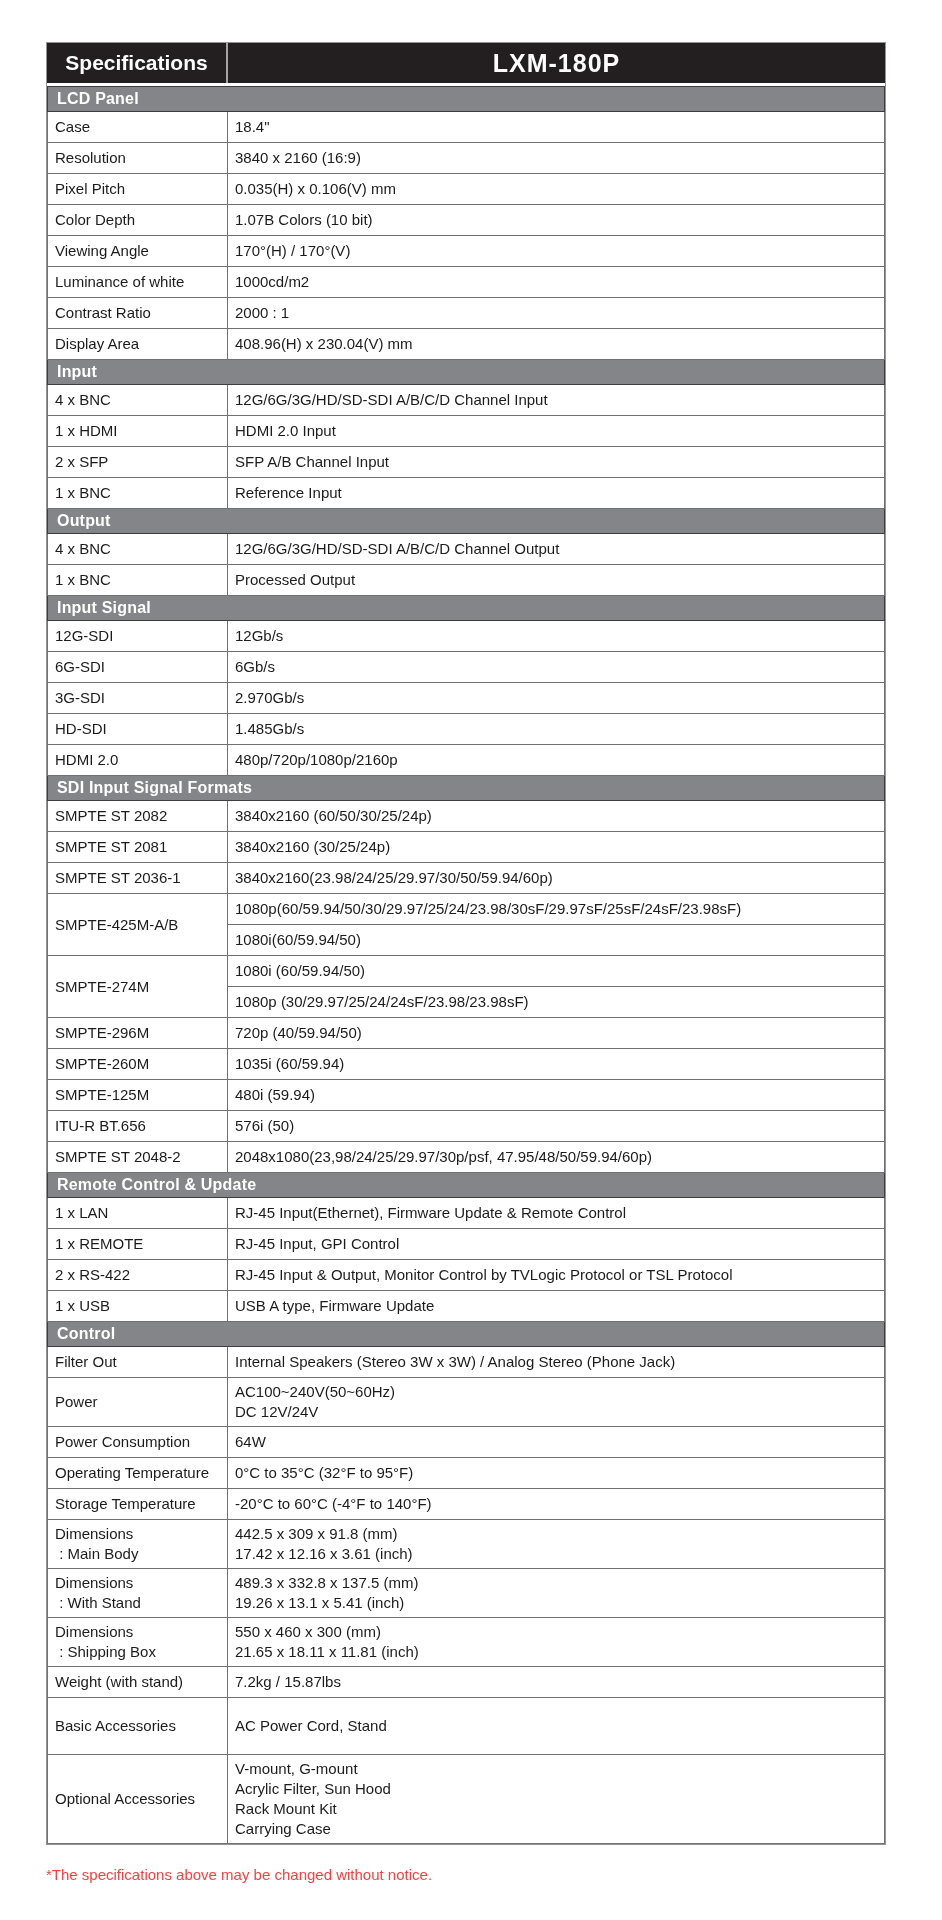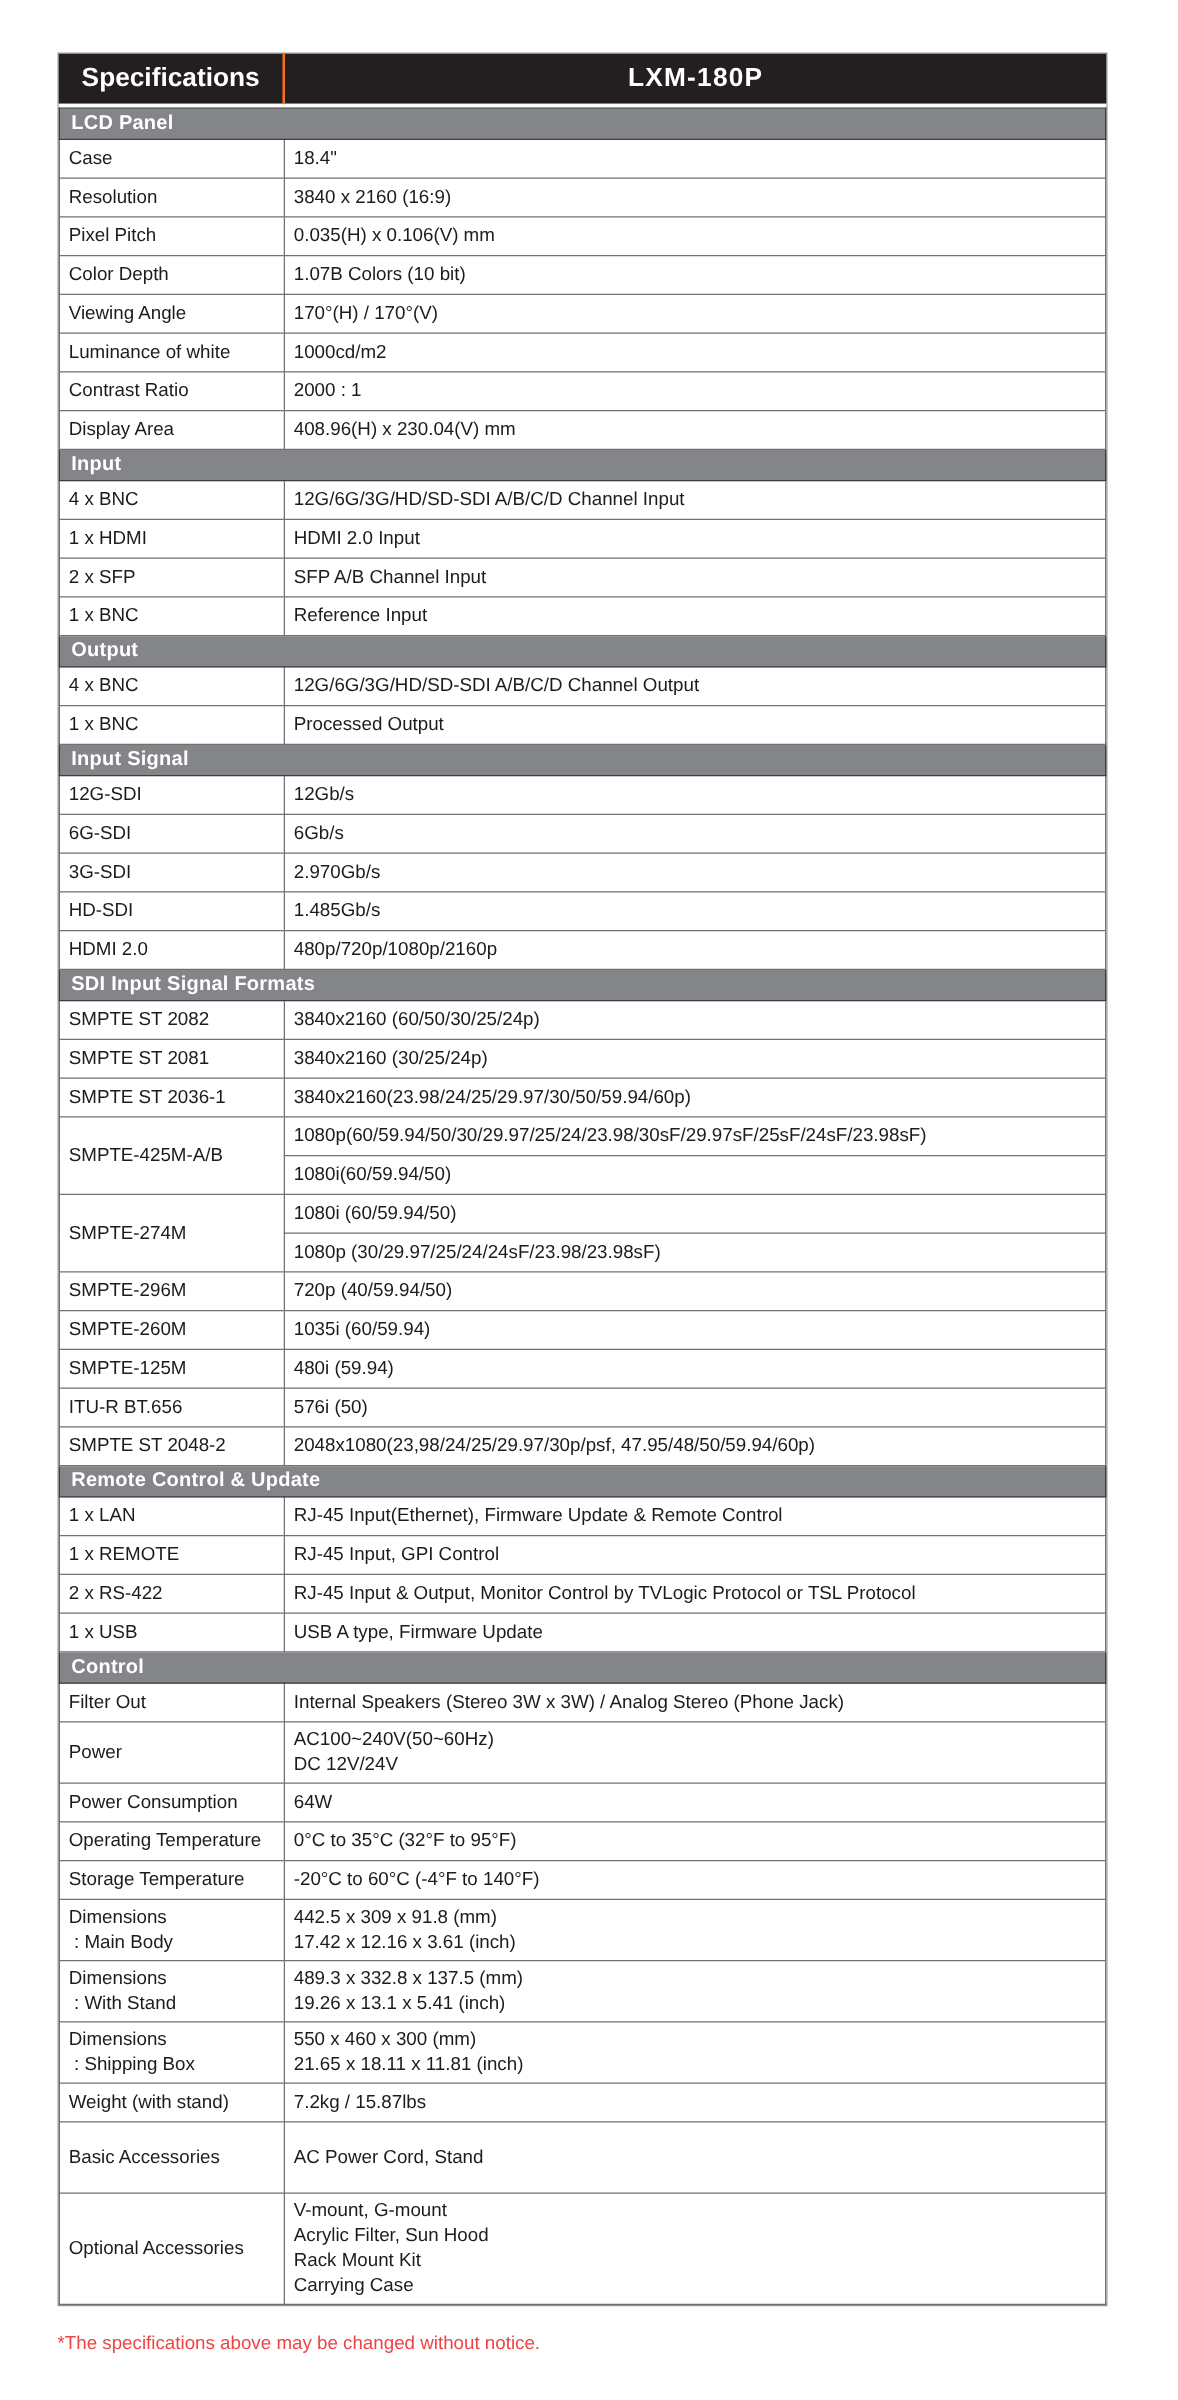--- a/index.html
+++ b/index.html
@@ -19,23 +19,23 @@
   .spec-wrap{
     position:absolute;left:46px;top:42px;width:838px;
     border:1px solid #939598;background:#fff;box-sizing:content-box;
   }
   .spec-header{
     display:flex;background:var(--header_bg);height:40px;align-items:stretch;
   }
   .hcell{color:#ffffff;font-weight:bold;display:flex;align-items:center;justify-content:center;}
   .hleft{
     flex:0 0 179px;width:179px;font-size:21px;
-    border-right:2px solid #f97316;
-  }
-  .hright{flex:1;font-size:21px;letter-spacing:1px;}
+    border-right:2px solid #a3a3a3;
+  }
+  .hright{flex:1;font-size:25px;letter-spacing:1px;}
   .hgap{height:3px;background:#ffffff;}
 
   table.spec{border-collapse:collapse;width:100%;table-layout:fixed;}
   col.c1{width:180px;}
   td{
     border:1px solid var(--grid_border);
     font-size:15px;color:var(--text);
     padding:4px 7px;vertical-align:middle;
     line-height:20px;white-space:pre-wrap;
     word-wrap:break-word;

